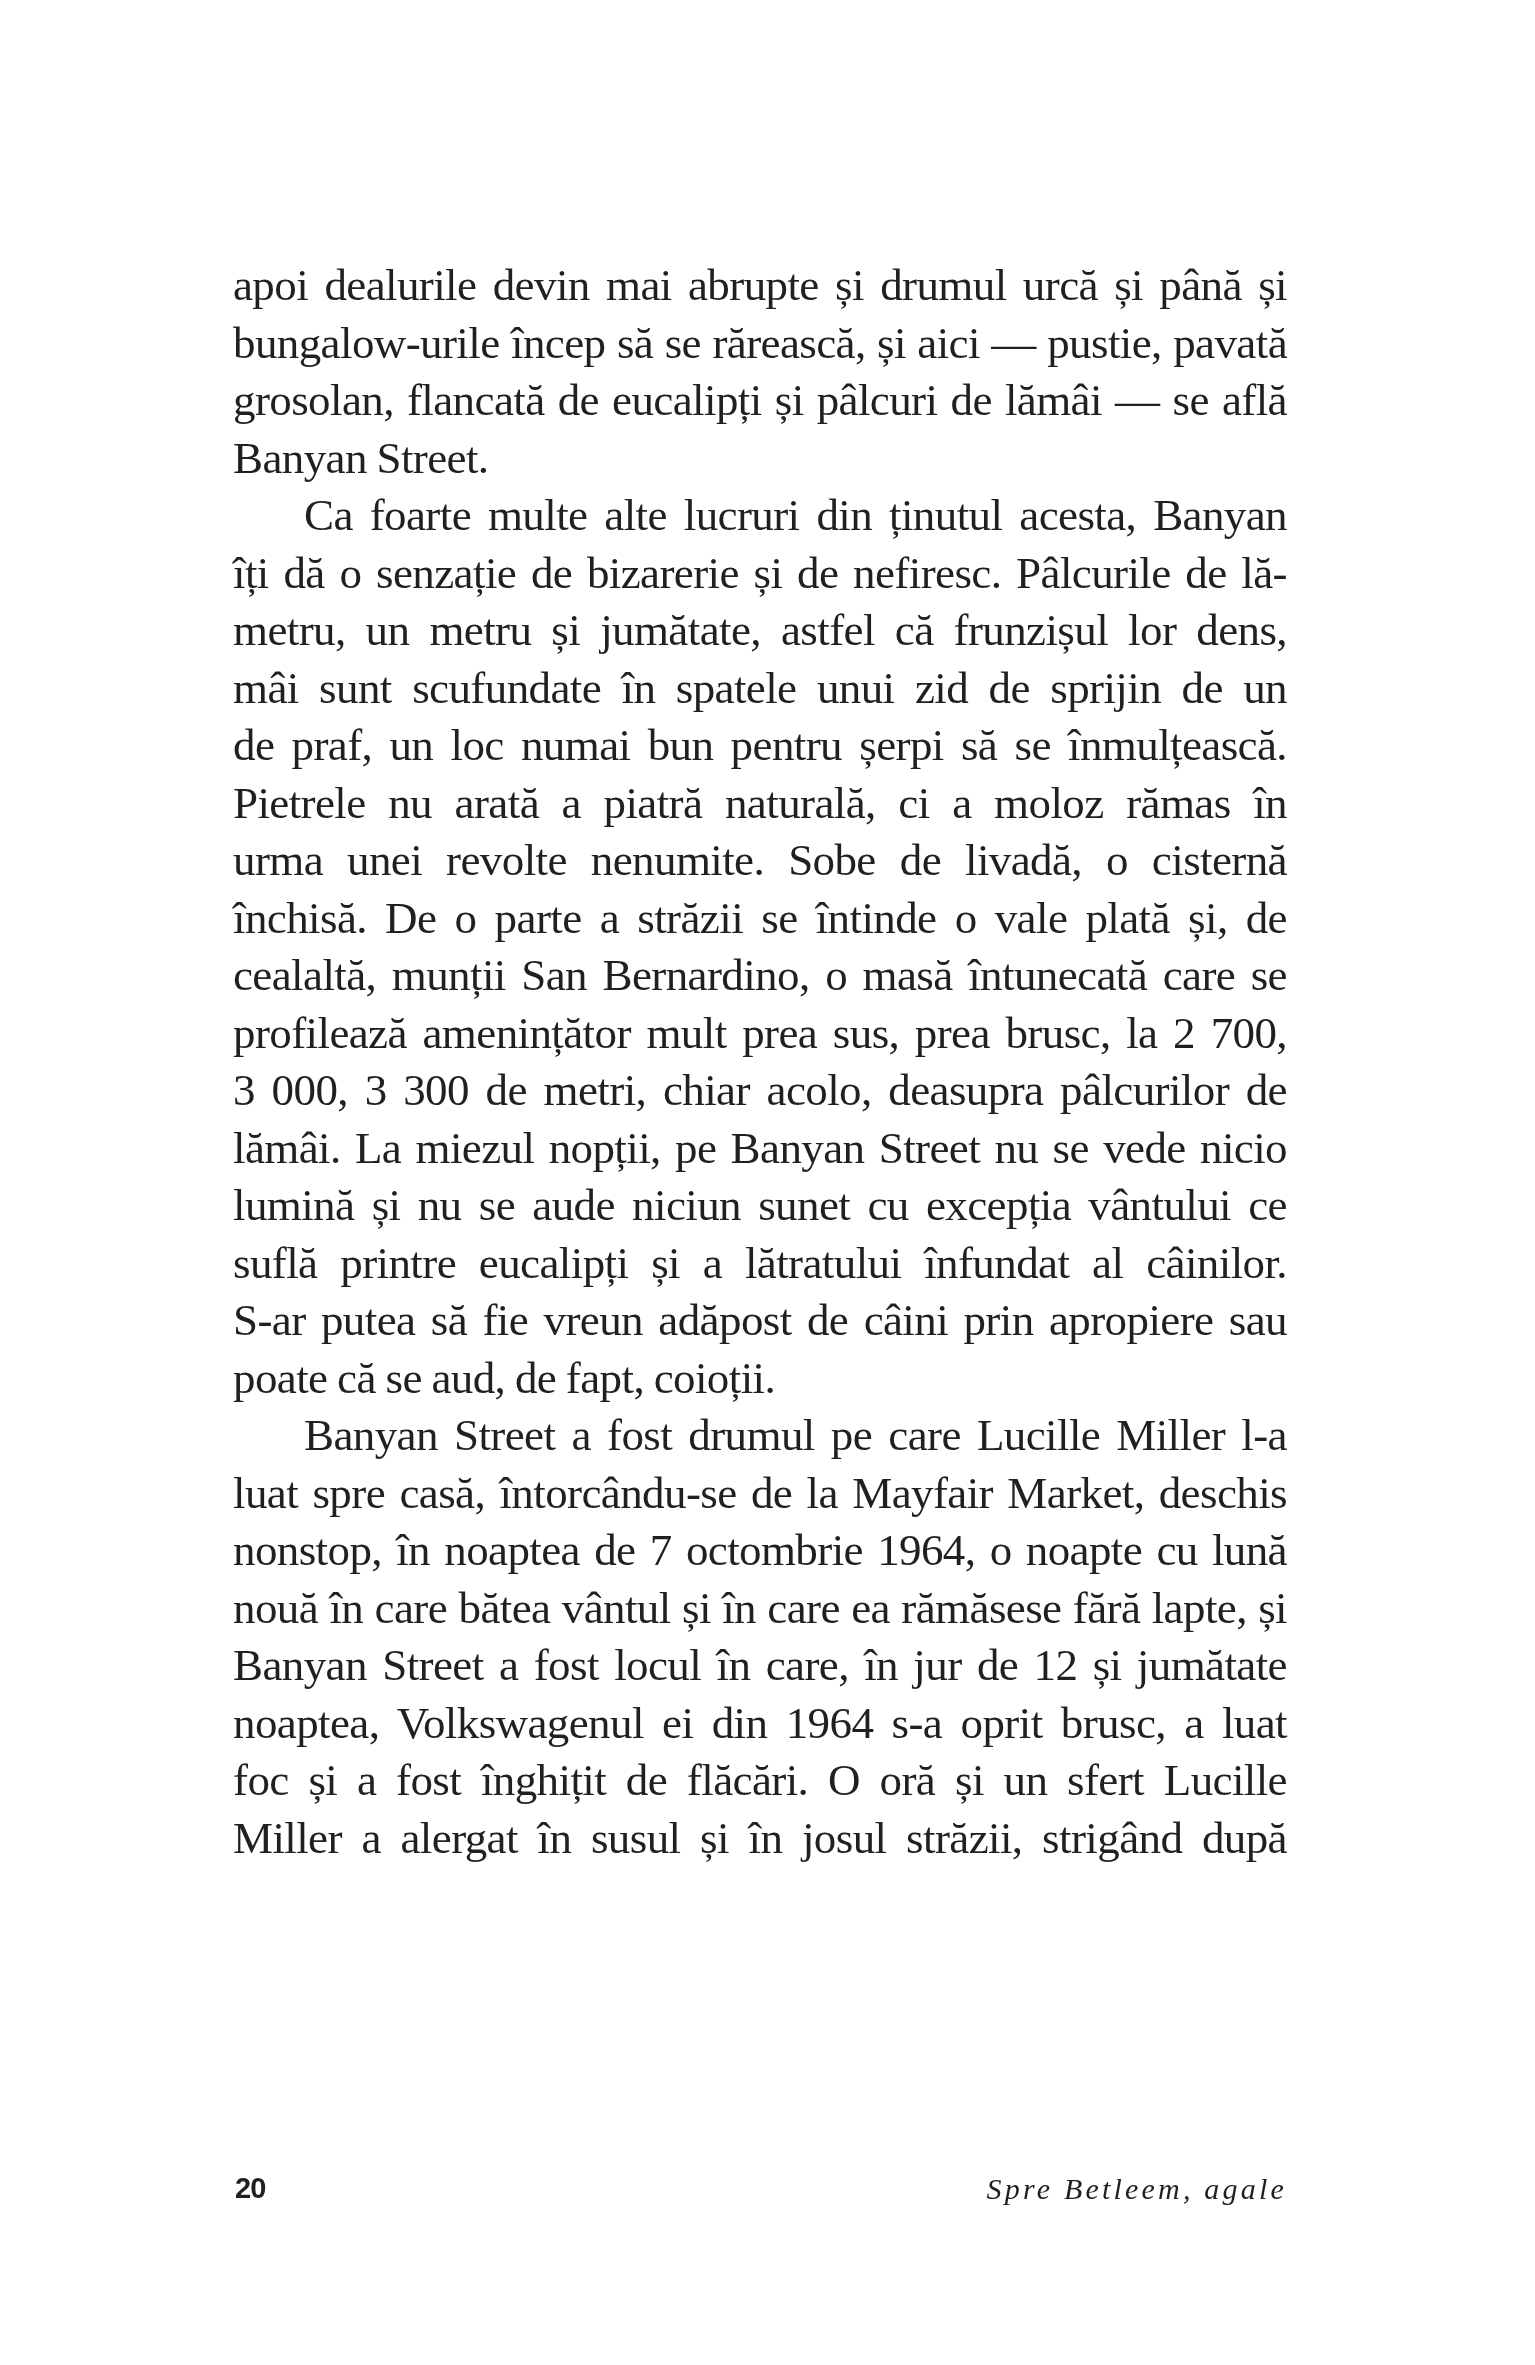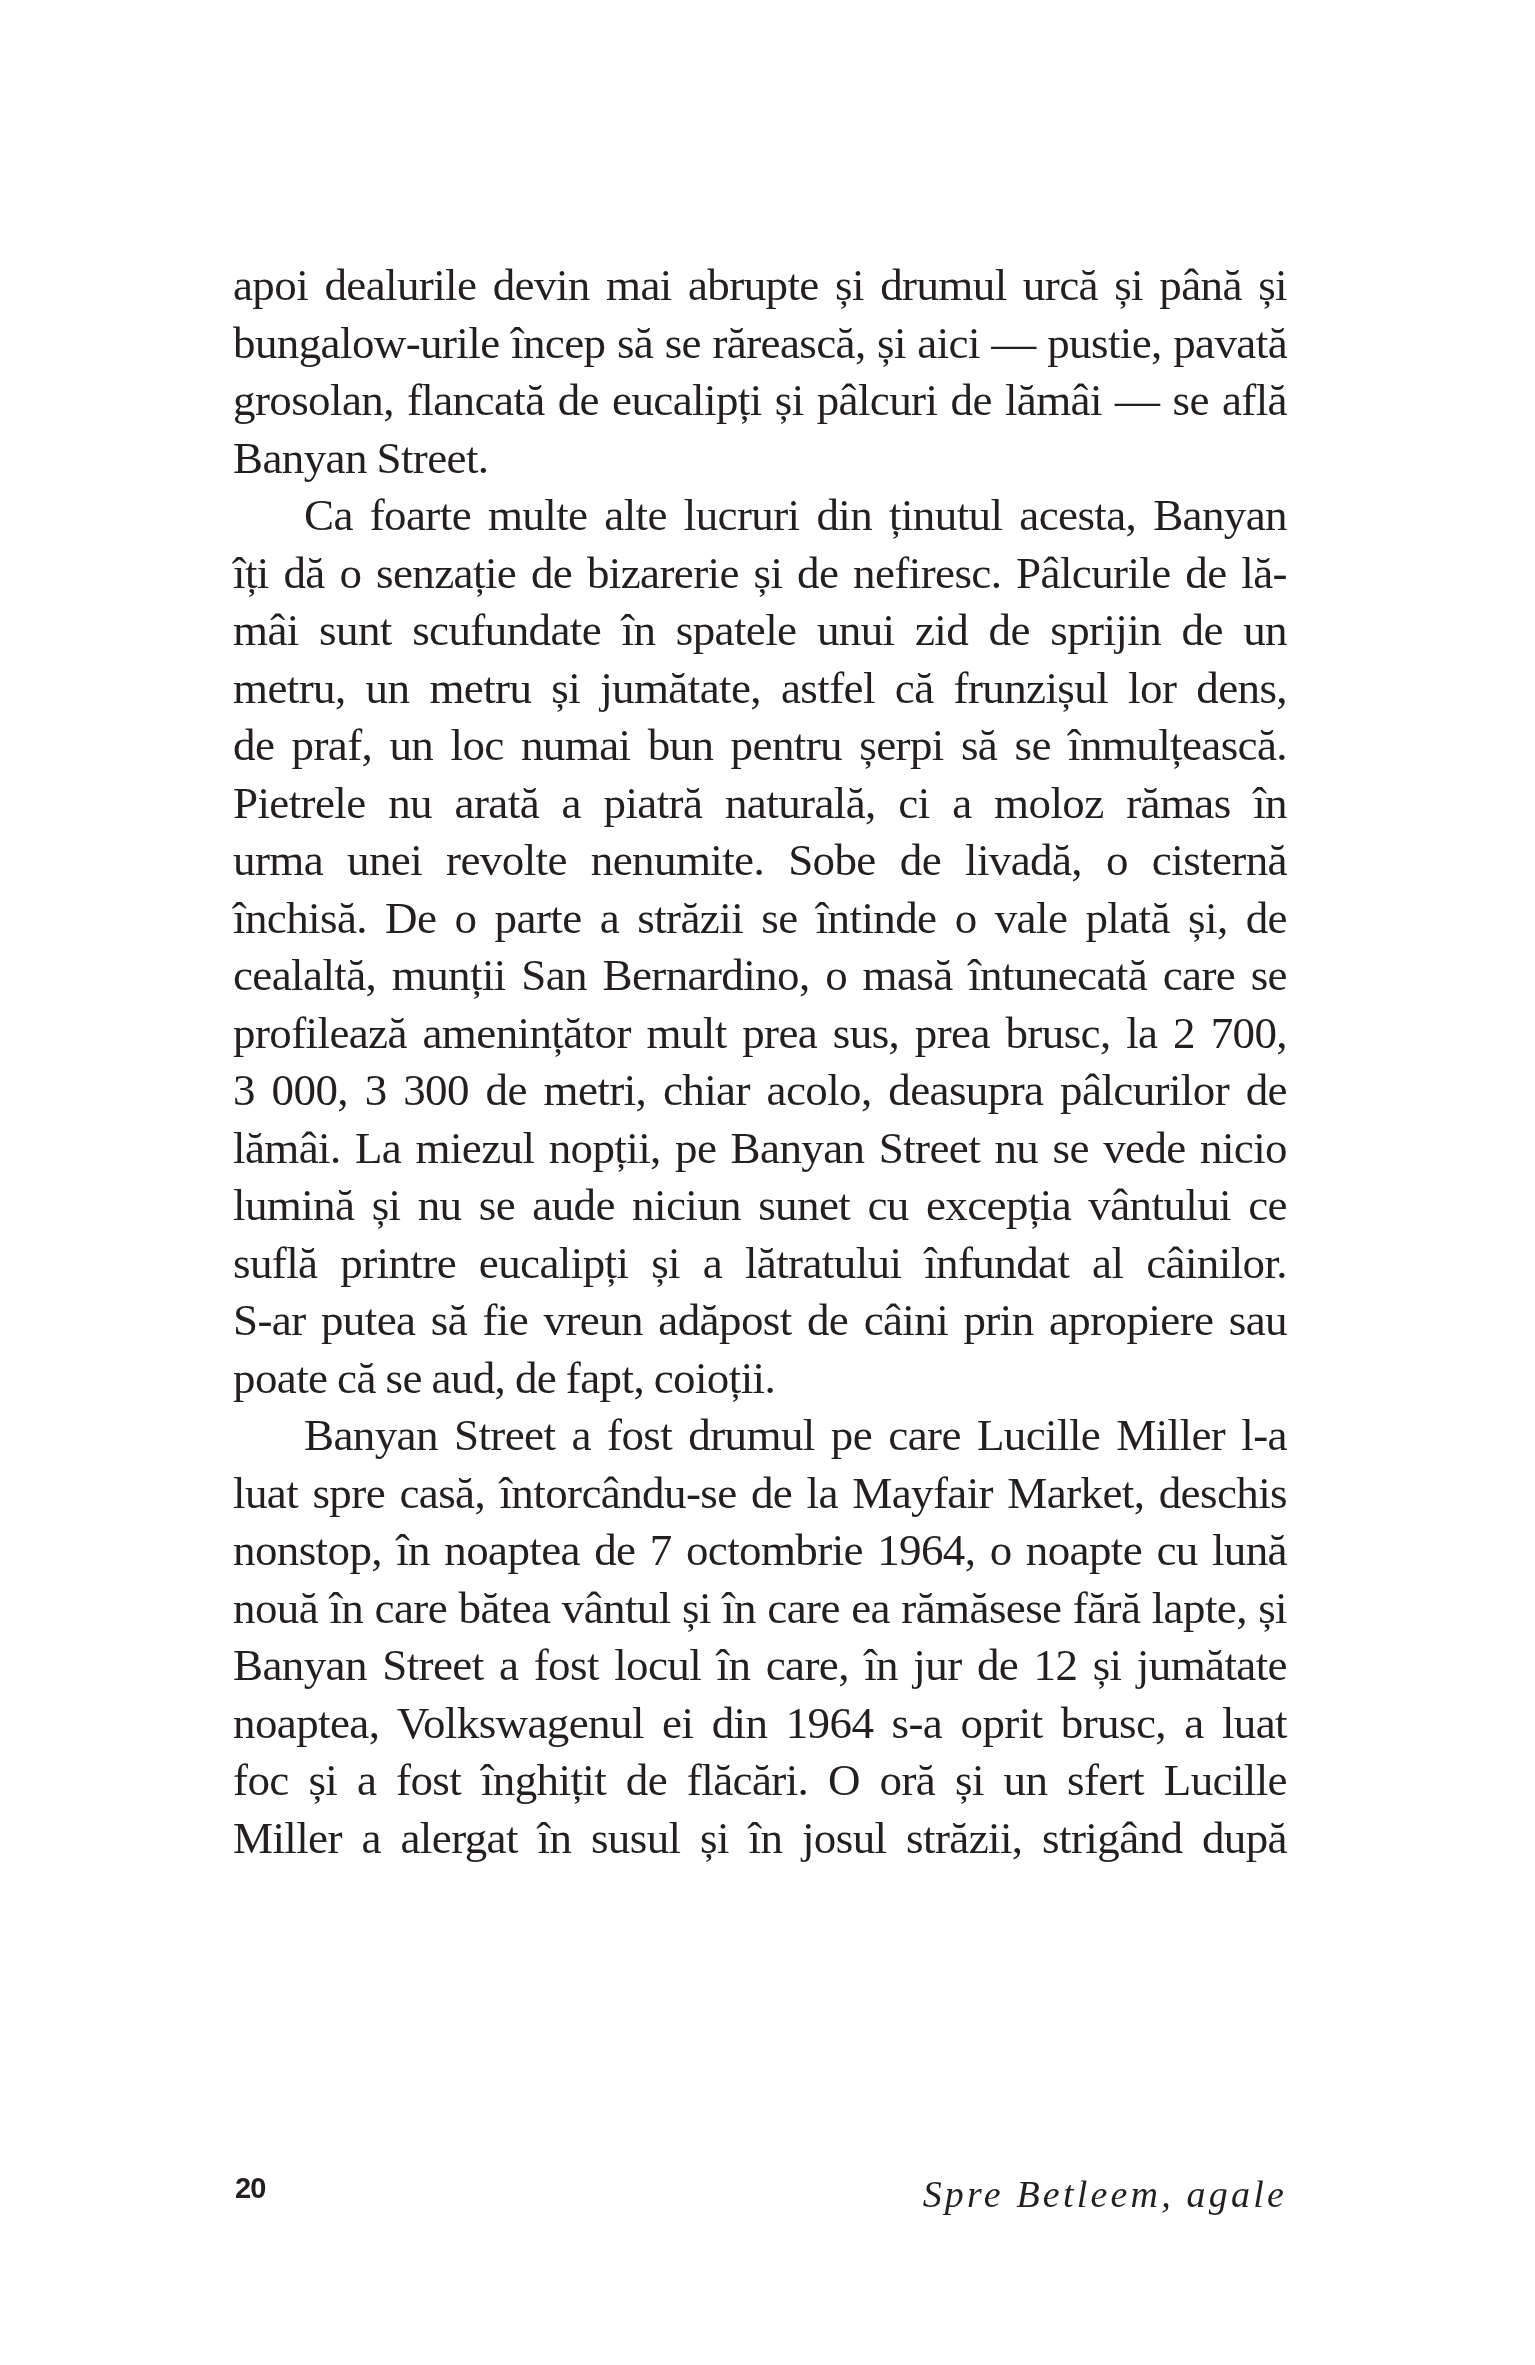--- a/index.html
+++ b/index.html
@@ -63,43 +63,43 @@
     font-size: 29px;
     color: #231f20;
     letter-spacing: -1px;
   }
   .running-title {
     position: absolute;
     right: 0px;
     top: 2px;
     font-family: "Liberation Serif", "DejaVu Serif", serif;
     font-style: italic;
-    font-size: 38px;
+    font-size: 30px;
     letter-spacing: 3.2px;
     color: #231f20;
   }
 </style>
 </head>
 <body>
 
 <div class="page">
   <div class="text-block">
 
     <div class="paragraph">
       <span class="line">apoi dealurile devin mai abrupte și drumul urcă și până și</span>
       <span class="line">bungalow-urile încep să se rărească, și aici — pustie, pavată</span>
       <span class="line">grosolan, flancată de eucalipți și pâlcuri de lămâi — se află</span>
       <span class="line last">Banyan Street.</span>
     </div>
 
     <div class="paragraph">
       <span class="line indent">Ca foarte multe alte lucruri din ținutul acesta, Banyan</span>
       <span class="line">îți dă o senzație de bizarerie și de nefiresc. Pâlcurile de lă-</span>
+      <span class="line">metru, un metru și jumătate, astfel că frunzișul lor dens,</span>
       <span class="line">mâi sunt scufundate în spatele unui zid de sprijin de un</span>
-      <span class="line">metru, un metru și jumătate, astfel că frunzișul lor dens,</span>
       <span class="line">de praf, un loc numai bun pentru șerpi să se înmulțească.</span>
       <span class="line">Pietrele nu arată a piatră naturală, ci a moloz rămas în</span>
       <span class="line">urma unei revolte nenumite. Sobe de livadă, o cisternă</span>
       <span class="line">închisă. De o parte a străzii se întinde o vale plată și, de</span>
       <span class="line">cealaltă, munții San Bernardino, o masă întunecată care se</span>
       <span class="line">profilează amenințător mult prea sus, prea brusc, la 2 700,</span>
       <span class="line">3 000, 3 300 de metri, chiar acolo, deasupra pâlcurilor de</span>
       <span class="line">lămâi. La miezul nopții, pe Banyan Street nu se vede nicio</span>
       <span class="line">lumină și nu se aude niciun sunet cu excepția vântului ce</span>
       <span class="line">suflă printre eucalipți și a lătratului înfundat al câinilor.</span>

